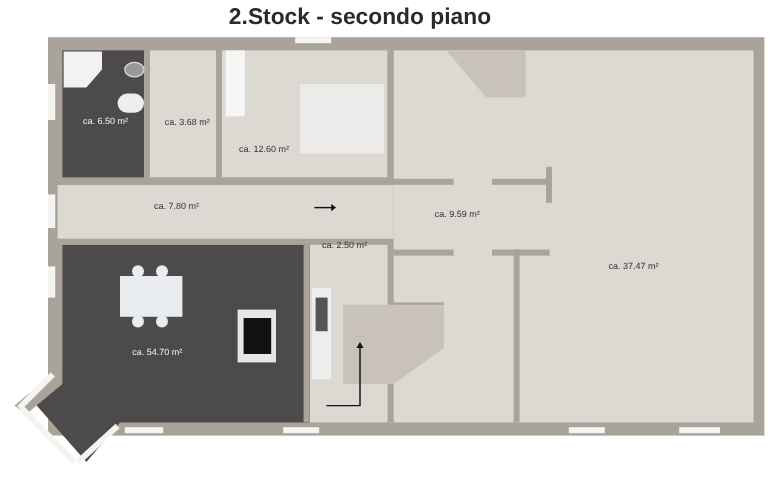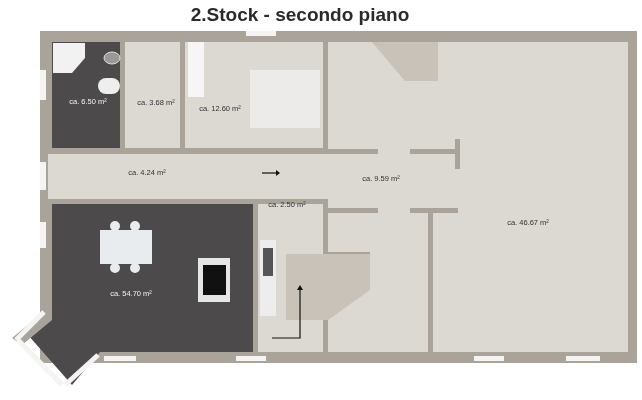--- a/index.html
+++ b/index.html
@@ -82,18 +82,18 @@
   <polygon points="286,254 370,254 370,290 328,320 286,320" fill="#c8c2b8"></polygon>
 
   <line x1="262" y1="173" x2="276" y2="173" stroke="#111" stroke-width="1.2"></line>
   <polygon points="276,170 280,173 276,176" fill="#111"></polygon>
   <polyline points="272,338 300,338 300,290" fill="none" stroke="#111" stroke-width="1.2"></polyline>
   <polygon points="297,290 300,285 303,290" fill="#111"></polygon>
 </svg>
 
 <div class="label light" style="left:88px;top:101px">ca. 6.50 m²</div>
 <div class="label" style="left:156px;top:102px">ca. 3.68 m²</div>
-<div class="label" style="left:220px;top:108px">ca. 12.60 m²</div>
-<div class="label" style="left:147px;top:172px">ca. 4.24 m²</div>
+<div class="label" style="left:220px;top:124px">ca. 12.60 m²</div>
+<div class="label" style="left:147px;top:172px">ca. 7.80 m²</div>
 <div class="label" style="left:381px;top:178px">ca. 9.59 m²</div>
 <div class="label" style="left:287px;top:204px">ca. 2.50 m²</div>
 <div class="label light" style="left:131px;top:293px">ca. 54.70 m²</div>
-<div class="label" style="left:528px;top:222px">ca. 46.67 m²</div>
+<div class="label" style="left:528px;top:222px">ca. 37.47 m²</div>
 
 </body></html>

